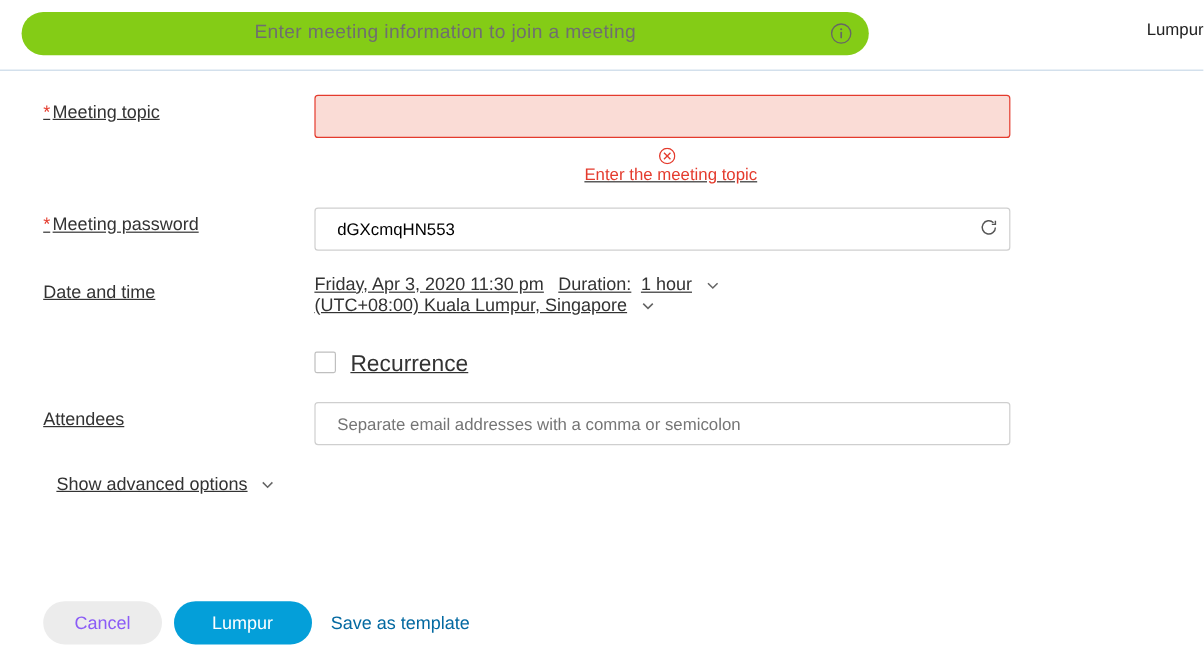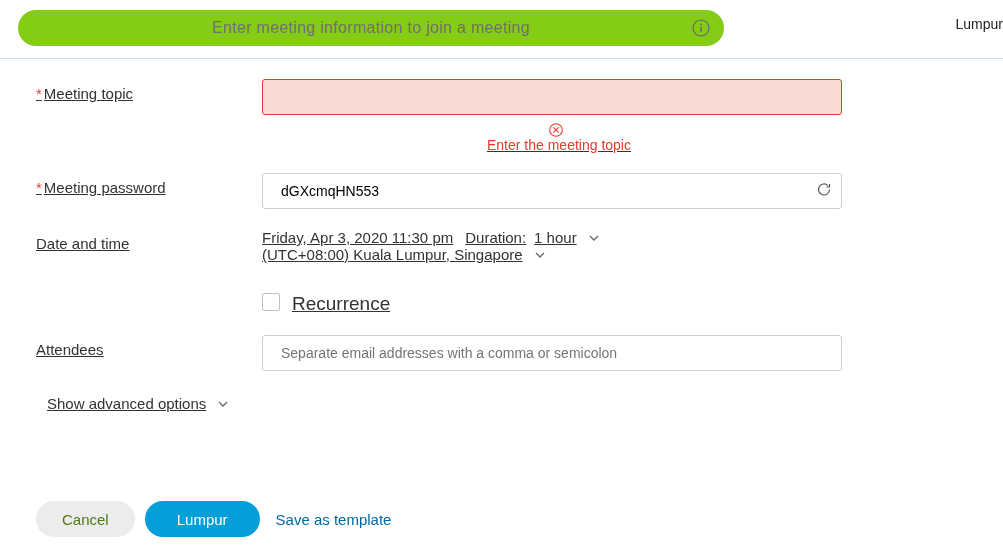--- a/index.html
+++ b/index.html
@@ -176,21 +176,21 @@
   .btn {
     height: 36px;
     padding: 0 26px;
     border: none;
     border-radius: 22px;
     font-size: 15px;
     cursor: pointer;
   }
   .btn-cancel {
     background: #ececec;
-    color: #4d7c0f;
+    color: #8b5cf6;
   }
   .btn-start {
     background: #049fd9;
     color: #fff;
     padding: 0 32px;
   }
   .link-save {
     color: #0369a1;
     font-size: 15px;
     cursor: pointer;

